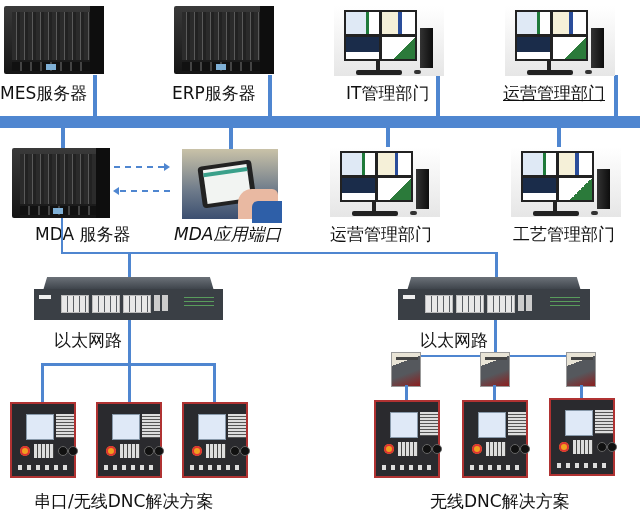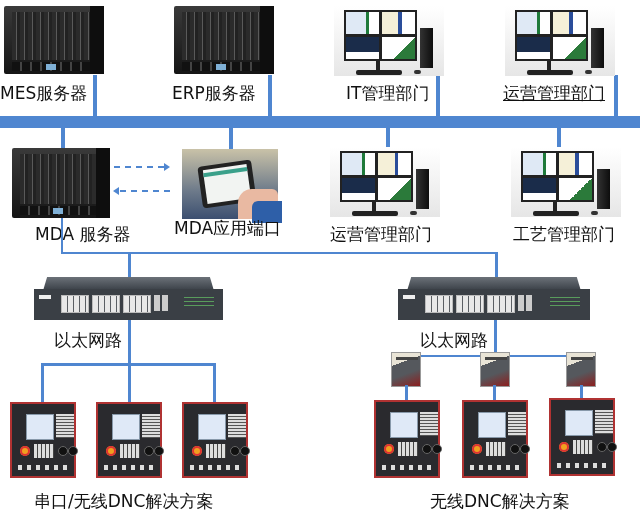--- a/index.html
+++ b/index.html
@@ -133,21 +133,21 @@
 <div class="dash" style="left:120px;top:190px;width:50px;"></div>
 <div class="arrowhead-l" style="left:113px;top:187px;"></div>
 
 <div class="tablet" style="left:182px;top:149px;width:96px;height:70px;">
   <div class="dev">
       <div class="scr"></div>
     </div>
   <div class="hand"></div>
     <div class="sleeve"></div>
 </div>
-<div class="label" style="left:174px;top:218px;">MDA应用端口</div>
+<div class="label" style="left:174px;top:224px;font-style:italic;">MDA应用端口</div>
 
 <div class="ws" style="left:330px;top:147px;width:110px;height:70px;">
   <div class="mon tl"></div>
     <div class="mon tr"></div>
     <div class="mon bl"></div>
     <div class="mon br"></div>
   <div class="stand"></div>
     <div class="kbd"></div>
     <div class="tower"></div>
     <div class="mouse"></div>

